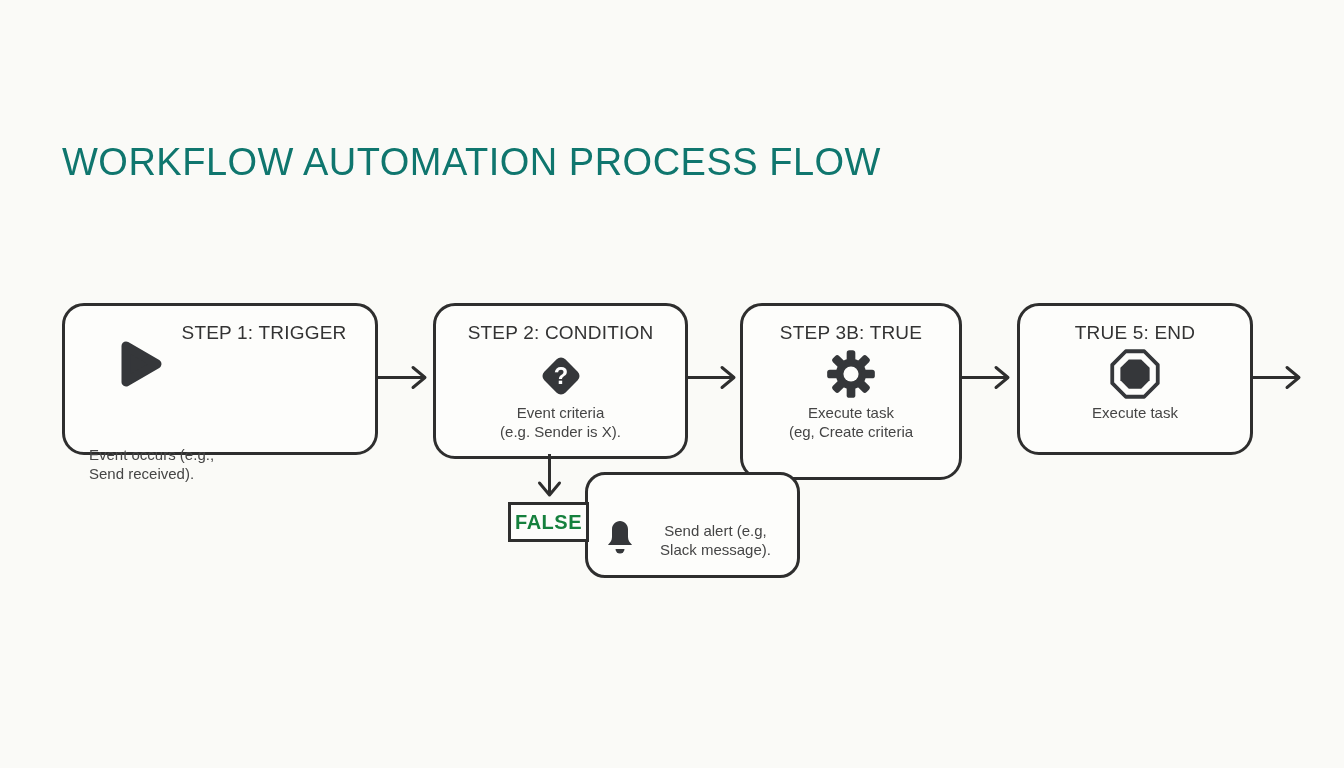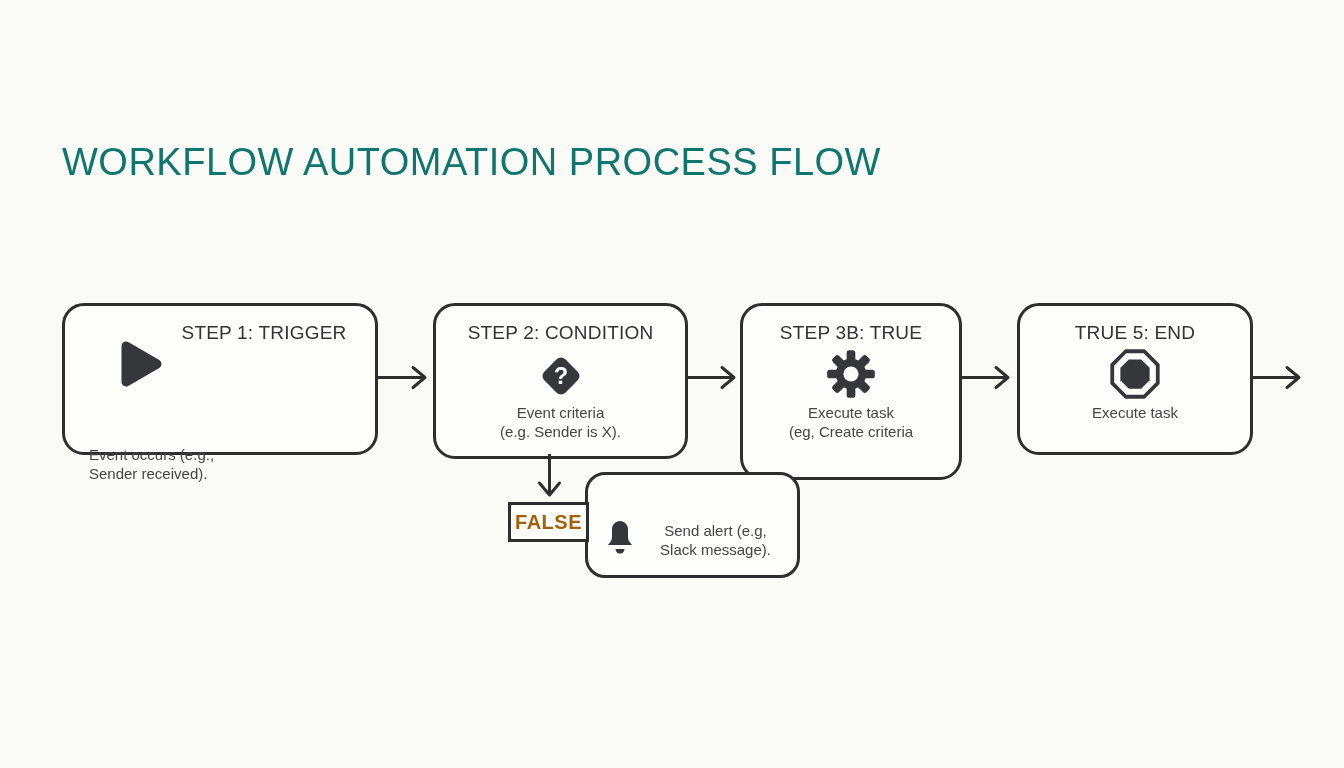--- a/index.html
+++ b/index.html
@@ -49,21 +49,21 @@
   
   #node-notify{border-radius:20px;z-index:2;}
   #node-notify .node-title{top:13px;}
   #node-notify .icon-wrap{left:16px;right:auto;top:44px;}
   #node-notify .node-desc{left:52px;right:6px;top:46px;}
   
   .false-box{
     position:absolute;left:508px;top:502px;width:81px;height:40px;
     background:#fdfdfb;border:3px solid #2e2e2e;box-sizing:border-box;
     display:flex;align-items:center;justify-content:center;
-    font-size:20px;font-weight:800;color:#a16207;letter-spacing:.5px;
+    font-size:20px;font-weight:800;color:#15803d;letter-spacing:.5px;
     z-index:3;
   }
   .arrow{position:absolute;}
   svg{display:block;}
 </style>
 </head>
 <body>
 
 <div class="canvas">
 
@@ -71,21 +71,21 @@
 
   <div class="node" id="node-trigger" style="left:62px;top:303px;width:316px;height:152px;">
     <div class="node-title">STEP 1: TRIGGER</div>
     <div class="icon-wrap">
       <svg width="48" height="52" viewBox="0 0 48 52">
         <polygon points="9 8, 40 26, 9 44" fill="#35373a" stroke="#35373a" stroke-width="9" stroke-linejoin="round"></polygon>
       </svg>
     </div>
     <div class="node-desc">
       <div>Event occurs (e.g.,</div>
-      <div>Sender received).</div>
+      <div>Send received).</div>
     </div>
   </div>
 
   <div class="arrow" style="left:378px;top:364px;">
     <svg width="53" height="27" viewBox="0 0 53 27">
       <line x1="0" y1="13.5" x2="46" y2="13.5" stroke="#2e2e2e" stroke-width="3"></line>
       <polyline points="35 3.5, 47 13.5, 35 23.5" fill="none" stroke="#2e2e2e" stroke-width="3" stroke-linecap="round" stroke-linejoin="round"></polyline>
     </svg>
   </div>
 

